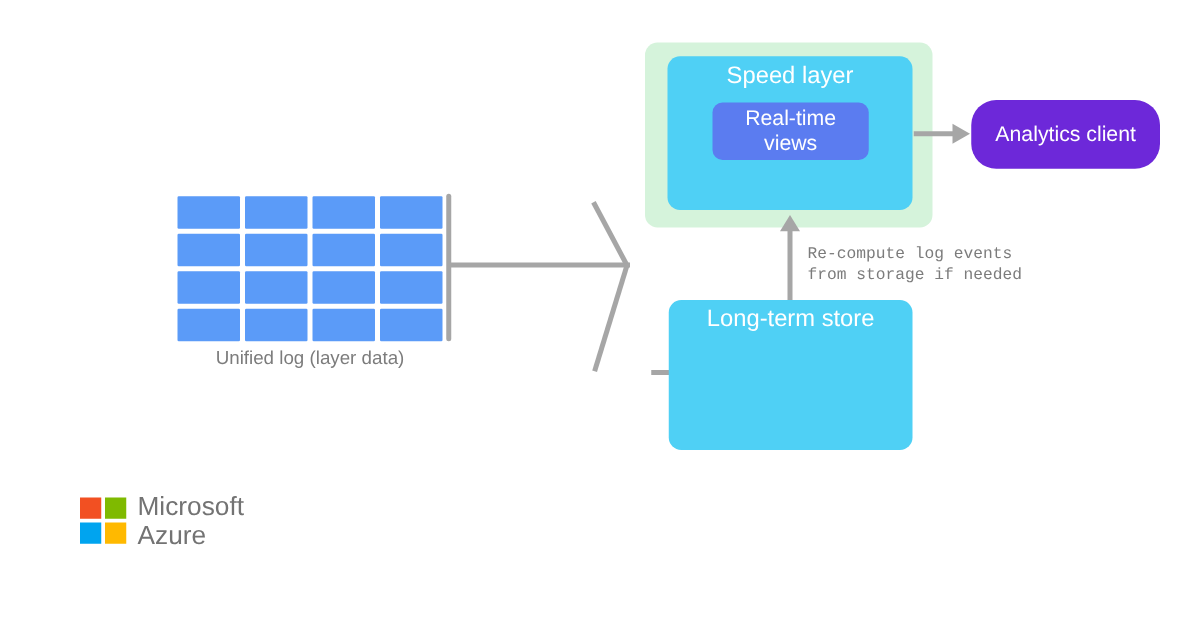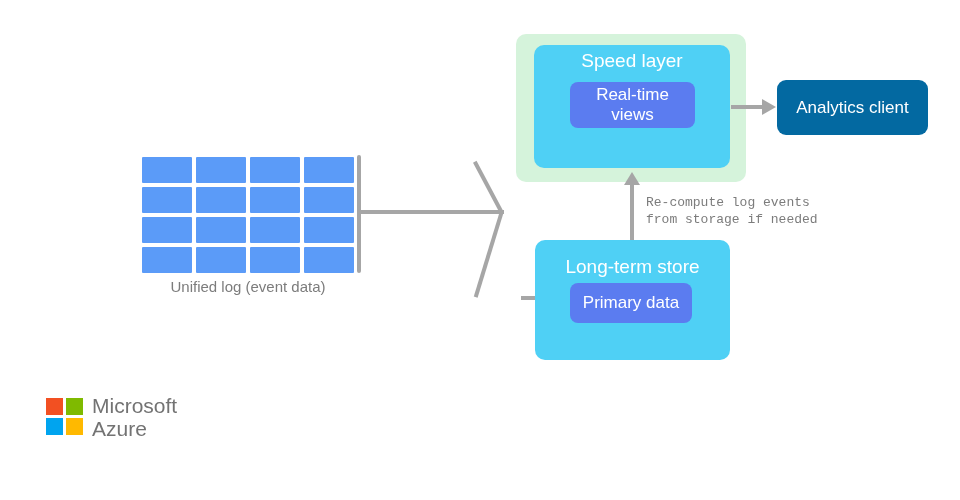--- a/index.html
+++ b/index.html
@@ -147,21 +147,21 @@
   #long-term-store-box {
     left: 535px;
     top: 240px;
     width: 195px;
     height: 120px;
     background: #4fd0f5;
     border-radius: 10px;
   }
   #long-term-store-title {
     left: 535px;
-    top: 256px;
+    top: 245px;
     width: 195px;
     text-align: center;
     color: #ffffff;
     font-size: 19px;
   }
   #primary-data-box {
     left: 570px;
     top: 283px;
     width: 122px;
     height: 40px;
@@ -218,34 +218,34 @@
     height: 0;
     border-top: 8px solid transparent;
     border-bottom: 8px solid transparent;
     border-left: 14px solid #a6a6a6;
   }
   #analytics-client-box {
     left: 777px;
     top: 80px;
     width: 151px;
     height: 55px;
-    background: #0369a1;
-    border-radius: 9px;
+    background: #6d28d9;
+    border-radius: 20px;
     display: flex;
     align-items: center;
     justify-content: center;
   }
   #analytics-client-label {
     color: #ffffff;
     font-size: 17px;
   }
 
   
   #azure-logo {
-    left: 46px;
+    left: 64px;
     top: 398px;
     width: 130px;
     height: 42px;
     padding-left: 40px;
   }
   #logo-squares {
     position: absolute;
     left: 0;
     top: 0;
     width: 37px;
@@ -284,43 +284,40 @@
     <div class="log-cell" style="background: rgb(91, 155, 248);"></div>
     <div class="log-cell" style="background: rgb(91, 155, 248);"></div>
     <div class="log-cell" style="background: rgb(91, 155, 248);"></div>
     <div class="log-cell" style="background: rgb(91, 155, 248);"></div>
     <div class="log-cell" style="background: rgb(91, 155, 248);"></div>
     <div class="log-cell" style="background: rgb(91, 155, 248);"></div>
     <div class="log-cell" style="background: rgb(91, 155, 248);"></div>
   </div>
 
   <div class="abs" id="unified-log-caption">Unified log
-(event data)</div>
+(layer data)</div>
 
   <div class="abs line" id="log-bus-bar"></div>
   <div class="abs line" id="mirror-h-line"></div>
   <div class="abs line" id="fork-up-line"></div>
   <div class="abs line" id="fork-down-line"></div>
   <div class="abs line" id="speed-entry-line"></div>
   <div class="abs line" id="store-entry-line"></div>
 
 
   <div class="abs" id="speed-layer-group"></div>
   <div class="abs" id="speed-layer-box"></div>
   <div class="abs" id="speed-layer-title">Speed layer</div>
   <div class="abs" id="real-time-views-box">
     <span id="real-time-views-label">Real-time
 views</span>
   </div>
 
   <div class="abs" id="long-term-store-box"></div>
   <div class="abs" id="long-term-store-title">Long-term store</div>
-  <div class="abs" id="primary-data-box">
-    <span id="primary-data-label">Primary data</span>
-  </div>
 
   <div class="abs" id="recompute-arrow-shaft"></div>
   <div class="abs" id="recompute-arrow-head"></div>
   <div class="abs" id="recompute-label">Re-compute log events
 from storage if needed</div>
 
   <div class="abs" id="analytics-arrow-shaft"></div>
   <div class="abs" id="analytics-arrow-head"></div>
   <div class="abs" id="analytics-client-box">
     <span id="analytics-client-label">Analytics client</span>

